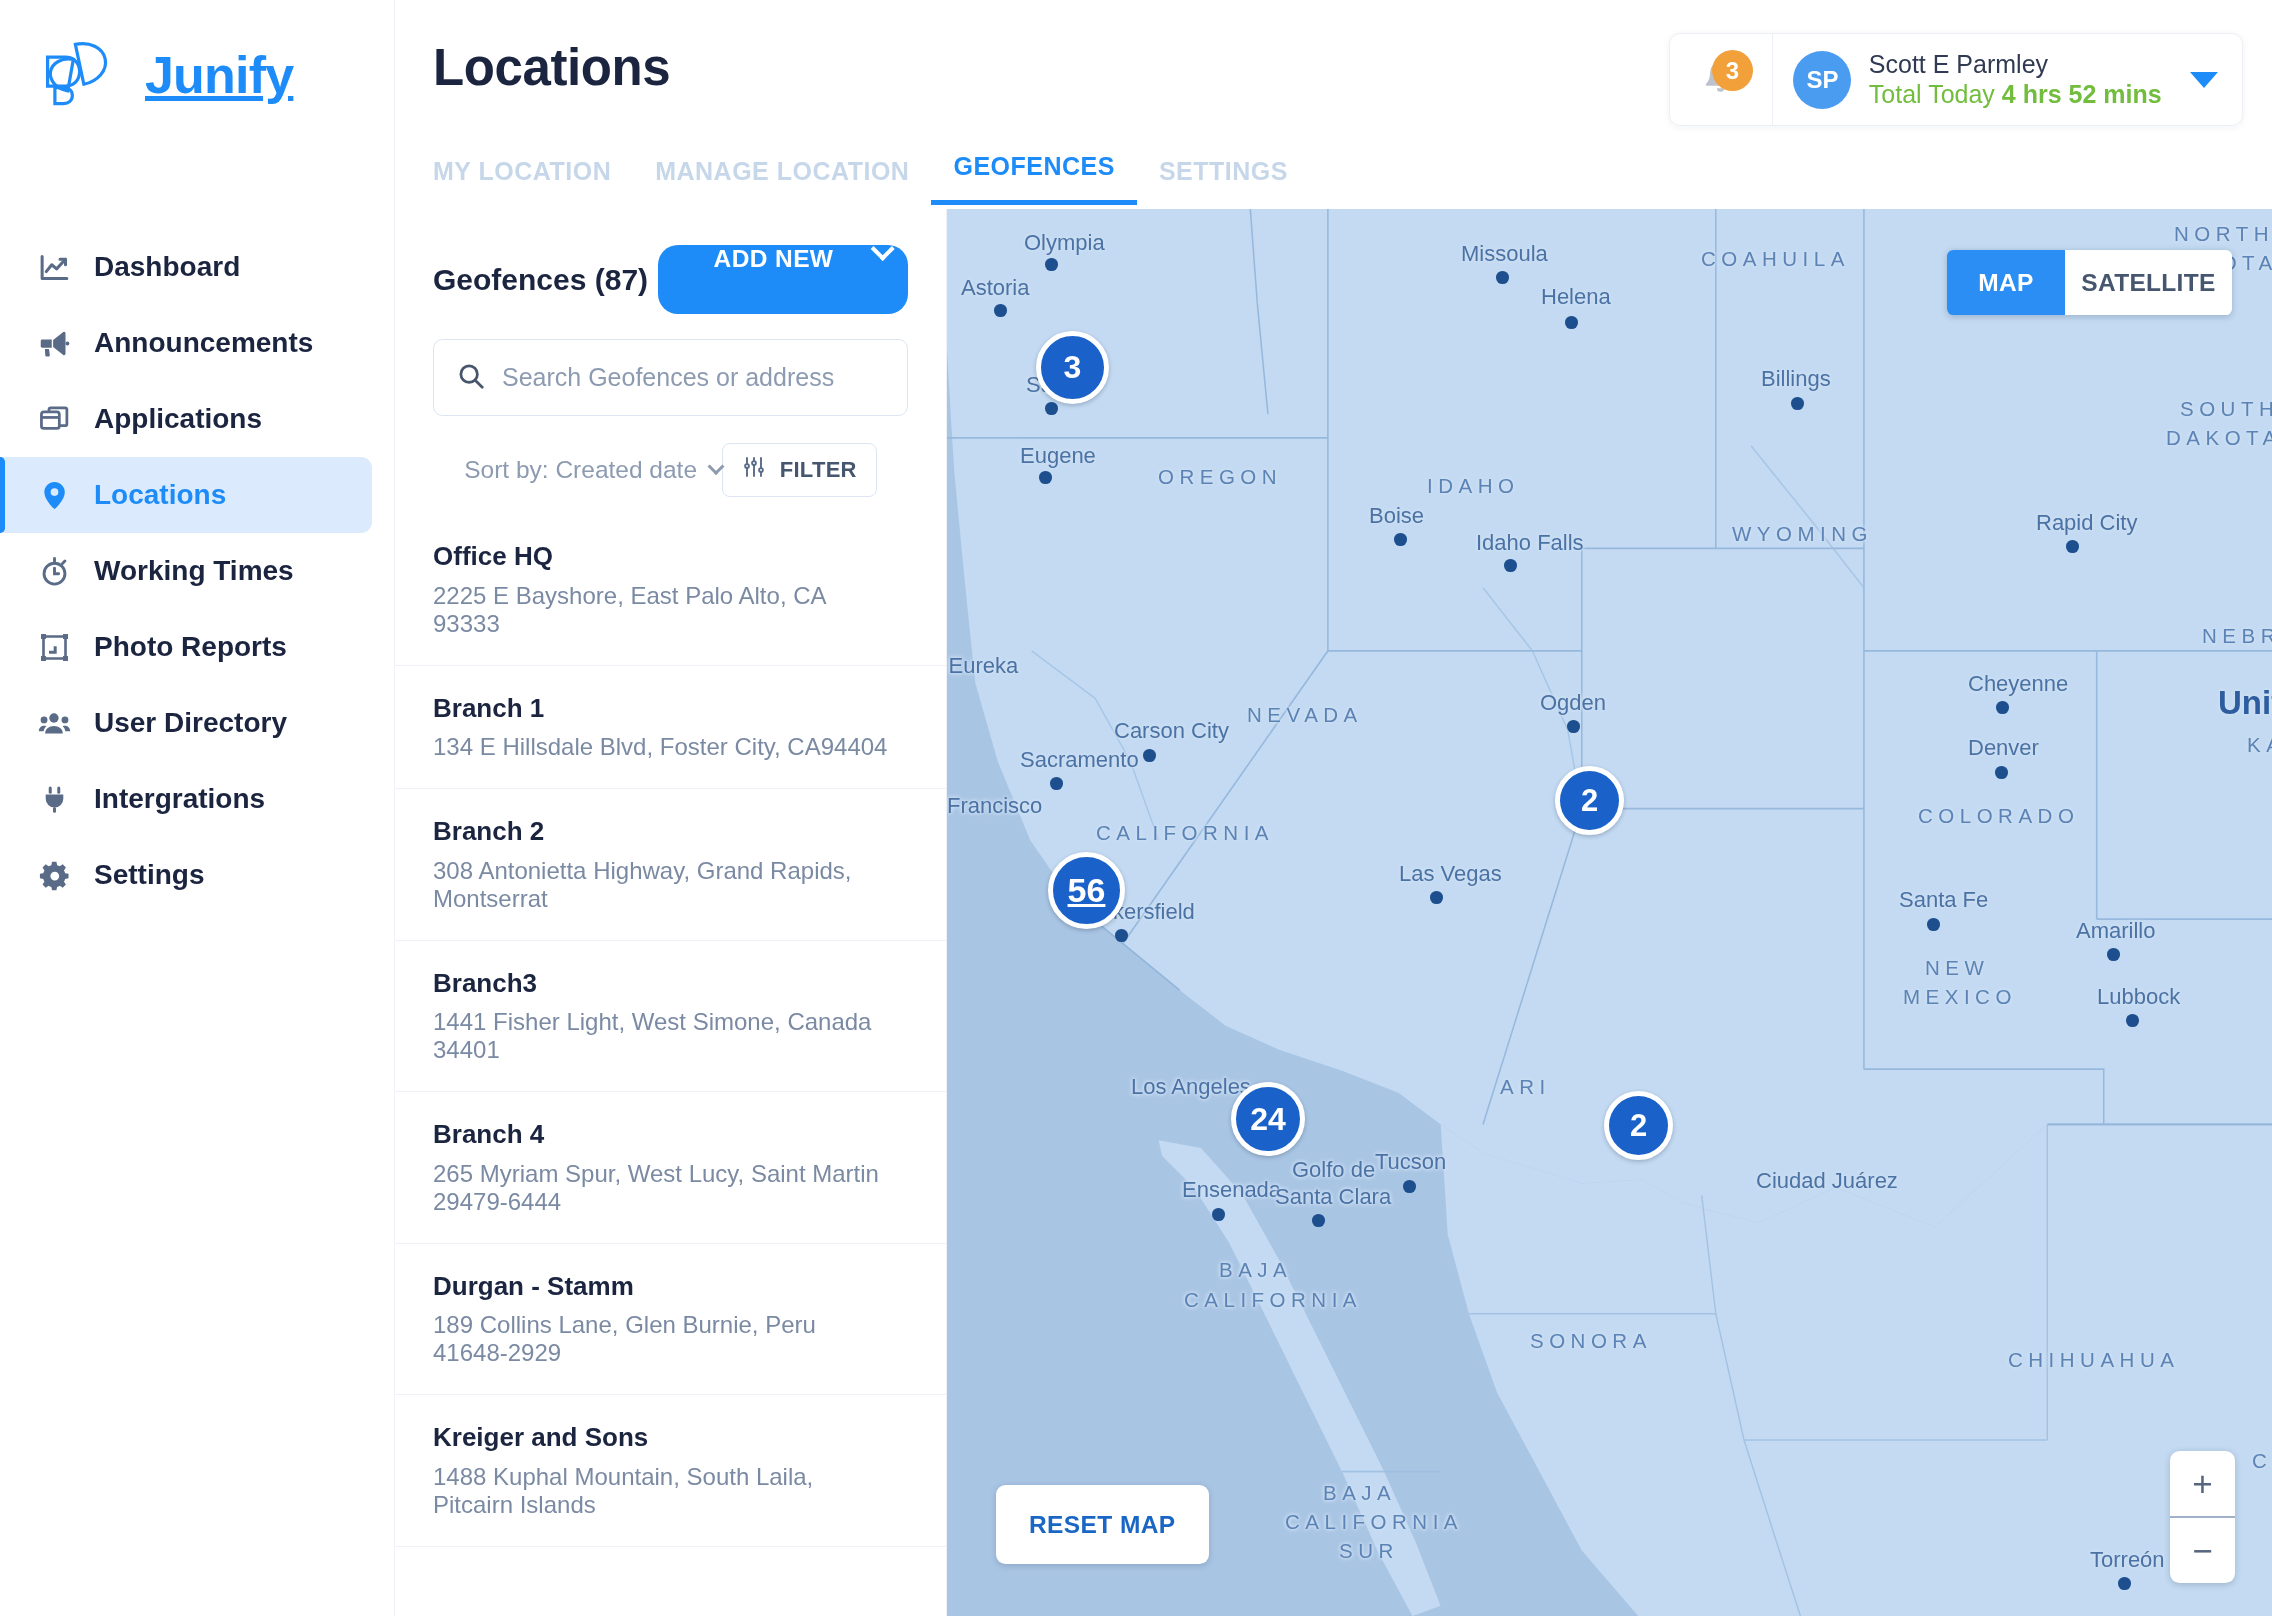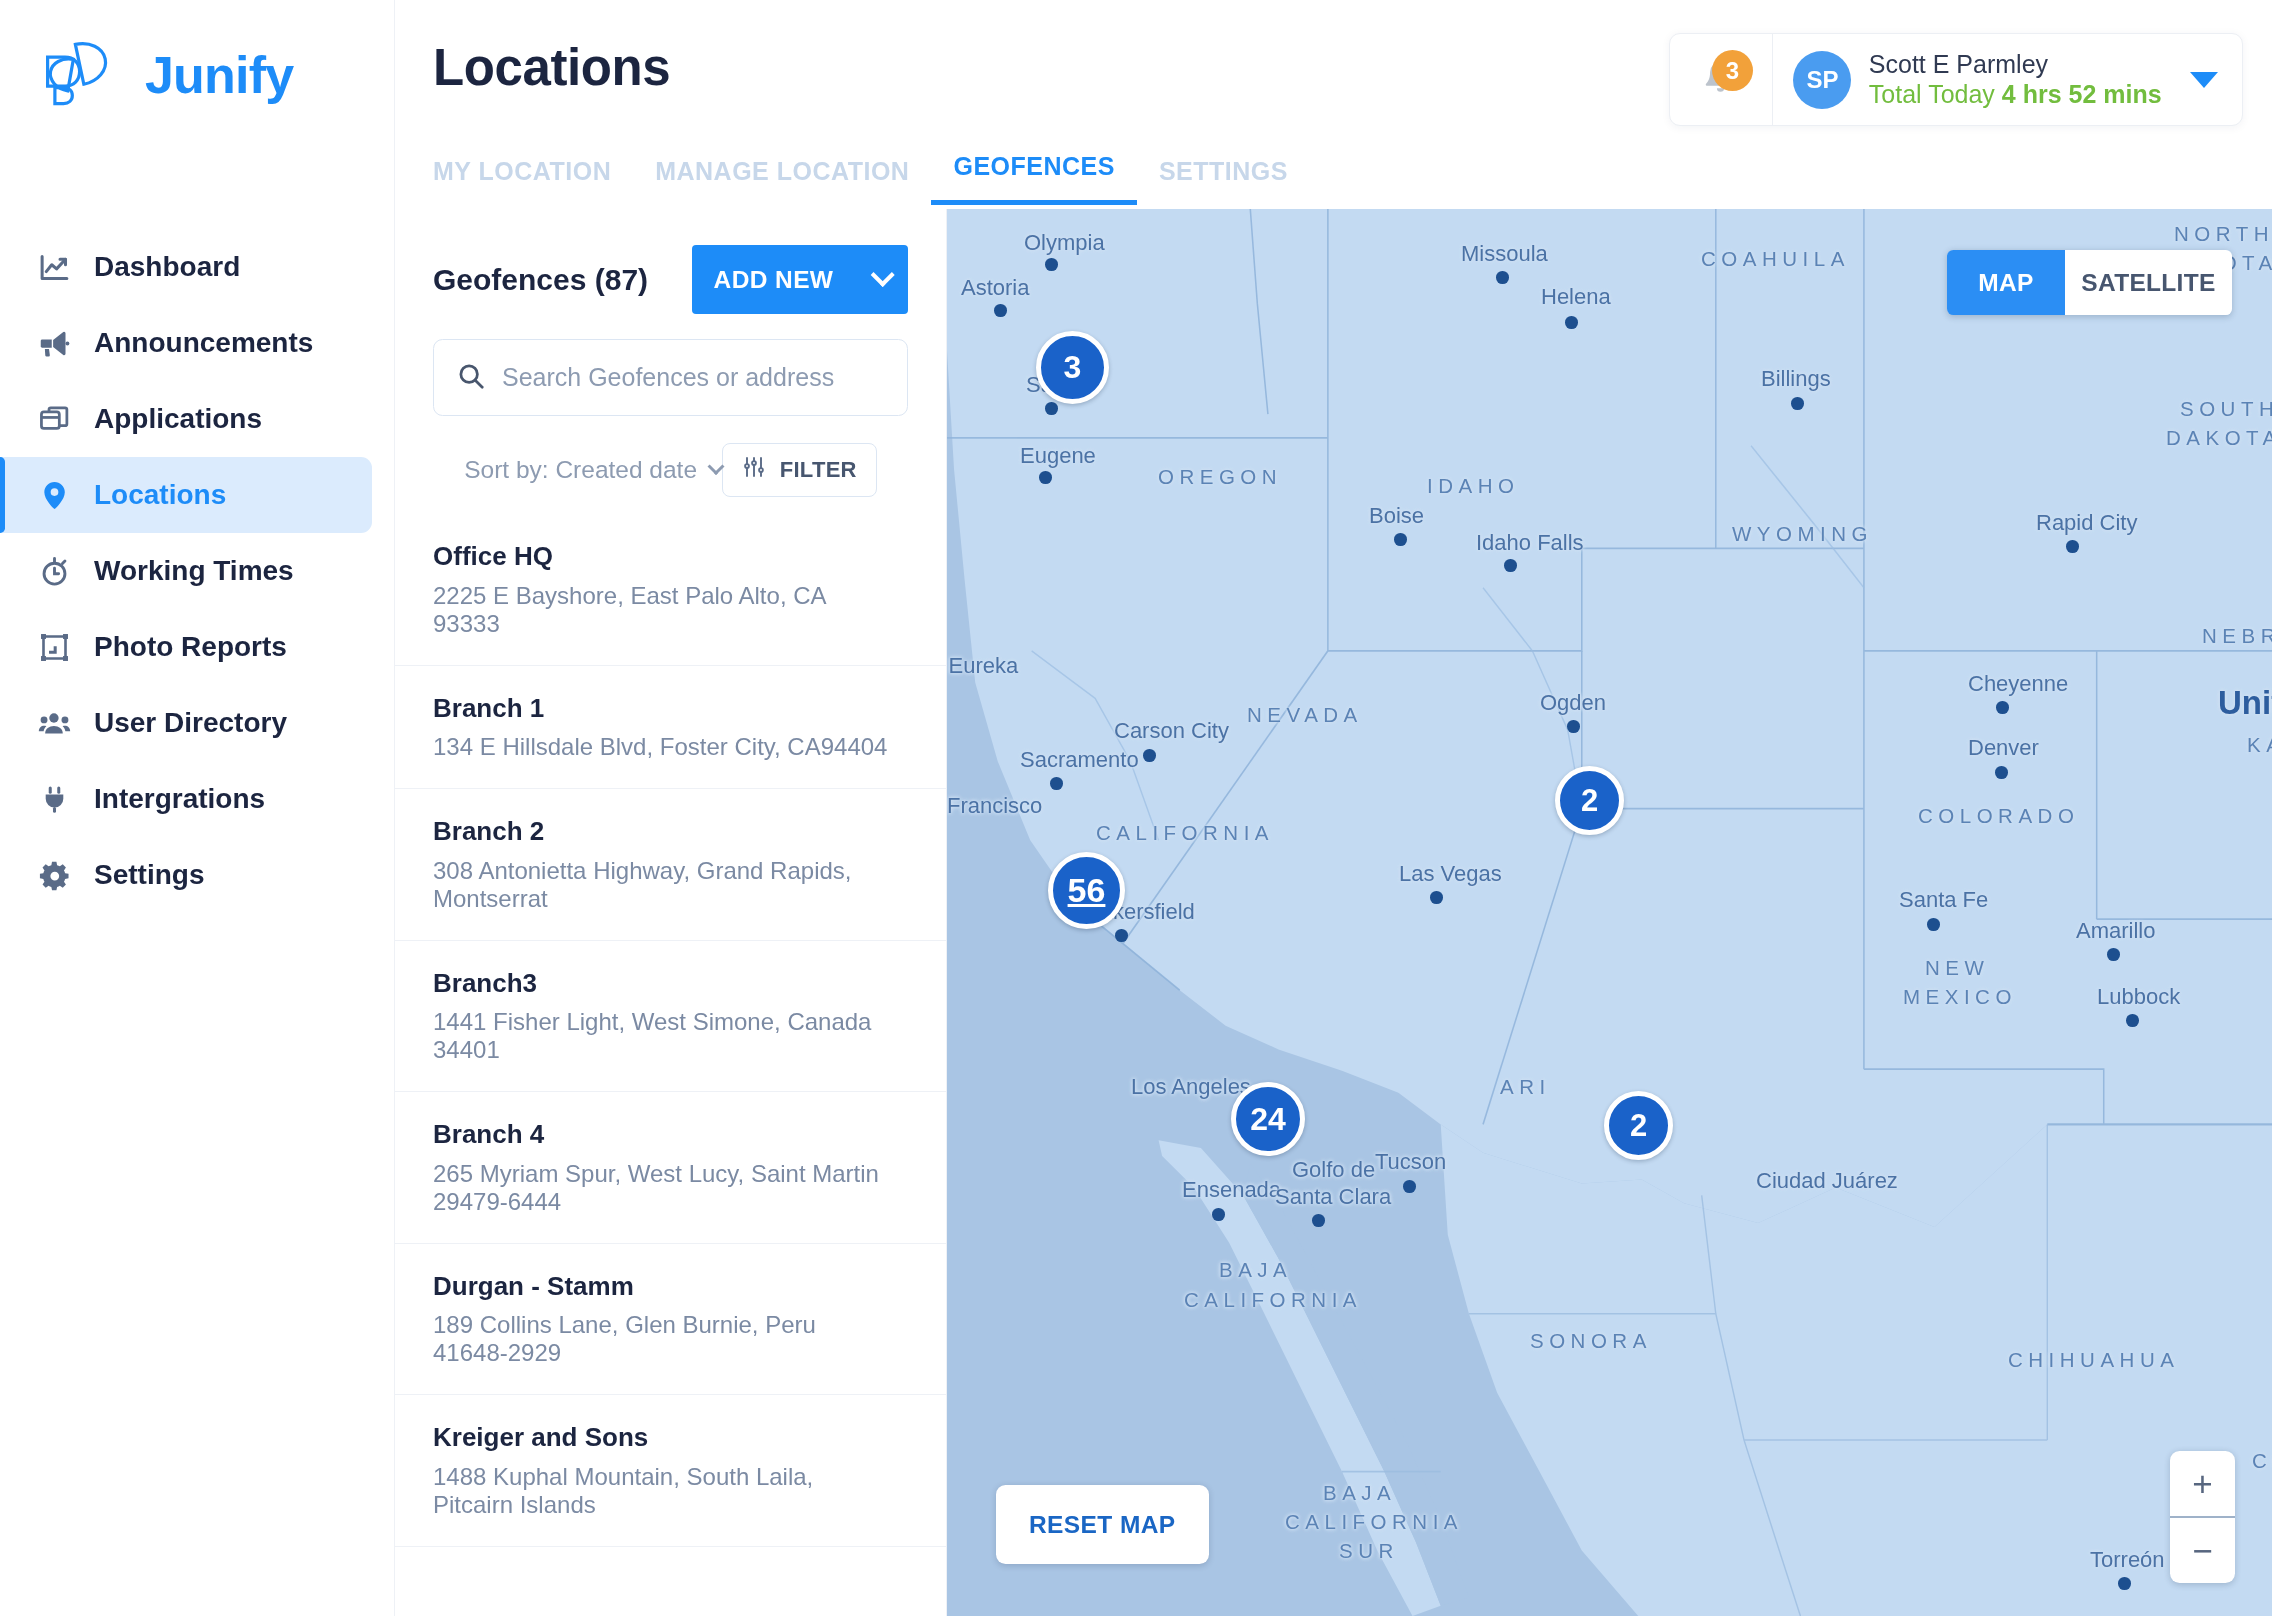--- a/index.html
+++ b/index.html
@@ -13,21 +13,21 @@
   #app { position: relative; width: 2273px; height: 1616px; display: flex; }
 
   
   .sidebar {
     width: 395px; height: 1616px; background: #ffffff;
     border-right: 1.6px solid #eef1f6;
     flex: 0 0 395px; position: relative; z-index: 5;
   }
   .brand { display: flex; align-items: center; gap: 16px; padding: 38px 0 0 36px; }
   .brand-logo { width: 93px; height: 73px; flex: 0 0 93px; }
-  .brand-name { font-size: 52px; font-weight: 700; color: #1d8cf8; letter-spacing: -0.8px; line-height: 1; }
+  .brand-name { font-size: 52px; font-weight: 700; color: #1d8cf8; letter-spacing: -0.8px; line-height: 1; text-decoration: underline; }
 
   .nav { margin-top: 118px; }
   .nav-item {
     position: relative; display: flex; align-items: center; gap: 22px;
     height: 76px; margin: 0 22px 0 0; padding-left: 36px;
     border-radius: 0 11px 11px 0; cursor: pointer;
   }
   .nav-item + .nav-item { margin-top: 0; }
   .nav-item .nav-icon { width: 36px; height: 36px; flex: 0 0 36px; display:flex; align-items:center; justify-content:center; color: #5a6b87; }
   .nav-item .nav-label { font-size: 28px; font-weight: 700; color: #1c2540; white-space: nowrap; }
@@ -73,21 +73,21 @@
   .tab.active { color: #1d8cf8; border-bottom: 5.5px solid #1d8cf8; }
 
   
   .panel {
     position: absolute; left: 0; top: 209px; width: 552px; bottom: 0;
     background: #fff; border-right: 1.6px solid #eef1f6; overflow: hidden;
   }
   .panel-head { padding: 36px 38px 0 38px; }
   .panel-head-row { display: flex; align-items: center; justify-content: space-between; }
   .panel-title { font-size: 30px; font-weight: 700; color: #1c2540; }
-  .addnew { display: flex; align-items: center; background: #1d8cf8; border-radius: 4px; height: 69px; cursor: pointer; }
+  .addnew { display: flex; align-items: flex-start; background: #1d8cf8; border-radius: 20px; height: 69px; cursor: pointer; padding-left: 34px; }
   .addnew-label { display:flex; align-items:center; padding: 0 22px; color:#fff; font-size: 24.5px; font-weight: 700; letter-spacing: 0.4px; }
   .addnew-split { width: 1.6px; background: rgba(255,255,255,.45); margin: 11px 0; }
   .addnew-caret { width: 51px; display:flex; align-items:center; justify-content:center; }
   .chev { width: 17.4px; height: 17.4px; border-right: 4px solid #fff; border-bottom: 4px solid #fff; transform: rotate(45deg) translate(-3.2px,-3.2px); }
 
   .searchbox {
     margin-top: 25px; height: 77px; border: 1.6px solid #dce6f3; border-radius: 9.5px;
     display: flex; align-items: center; gap: 16px; padding: 0 22px; cursor: text;
   }
   .search-input { border: none; outline: none; font-size: 25px; color: #54637c; width: 100%; font-family: "Liberation Sans", sans-serif; background: transparent; }

